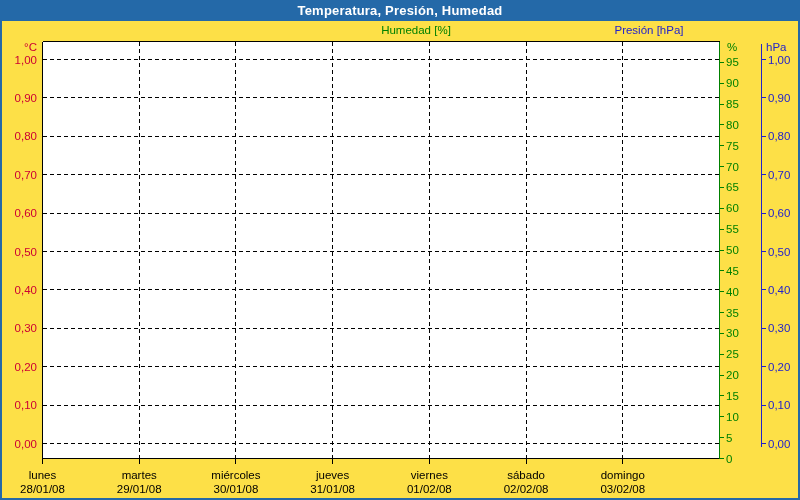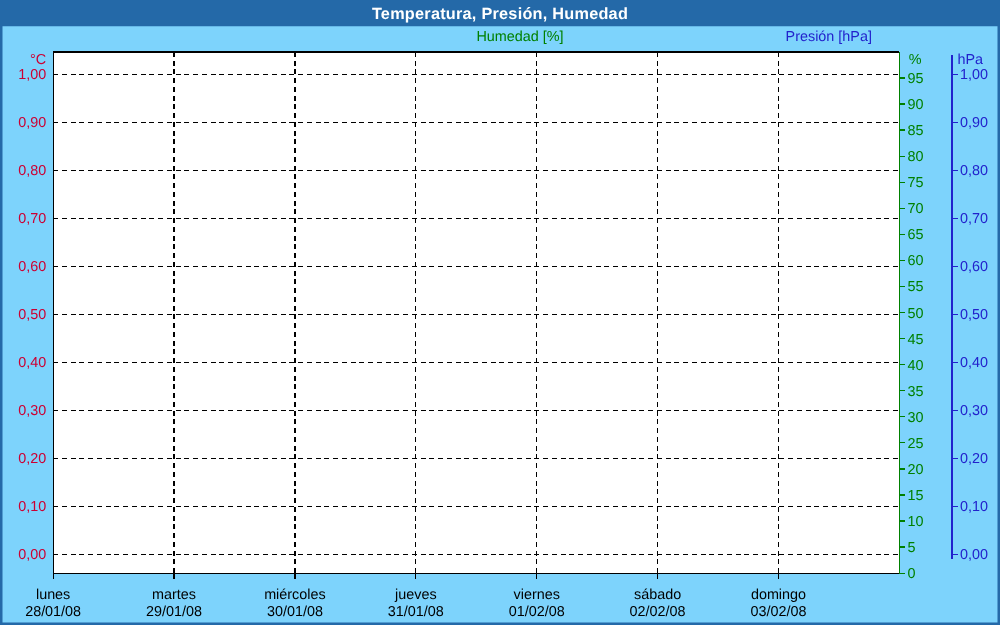--- a/index.html
+++ b/index.html
@@ -1,37 +1,37 @@
 <!DOCTYPE html>
 <html><head>
 <meta charset="utf-8">
 <style>
   html,body{margin:0;padding:0;background:#ffffff;}
   .frame{
     position:relative;
     width:800px;height:500px;
-    background:#7dd3fc;
+    background:#fde047;
     box-shadow:inset 0 0 0 2px #2469a8;
     font-family:"Liberation Sans",sans-serif;
     overflow:hidden;
   }
   .titlebar{
     position:absolute;top:0;left:0;width:800px;height:21px;
     background:#2469a8;color:#ffffff;
     font-size:13px;font-weight:bold;line-height:21px;text-align:center;
     letter-spacing:0.2px;
   }
   .legend-label{
     position:absolute;top:24px;height:14px;
     font-size:11.5px;white-space:nowrap;
     transform:translateX(-50%);
   }
   .legend-temp{left:156px;color:#cc0033;margin-top:36px;}
   .legend-humidity{left:416px;color:#008000;}
-  .legend-pressure{left:663px;color:#2222cc;}
+  .legend-pressure{left:649px;color:#2222cc;}
   svg.chart{position:absolute;top:0;left:0;}
   svg.chart text{font-family:"Liberation Sans",sans-serif;font-size:11.5px;}
 </style>
 </head>
 <body>
 
 <div class="frame">
   <div class="titlebar">Temperatura, Presión, Humedad</div>
 
   <span class="legend-label legend-temp">Temp. [°C]</span>

